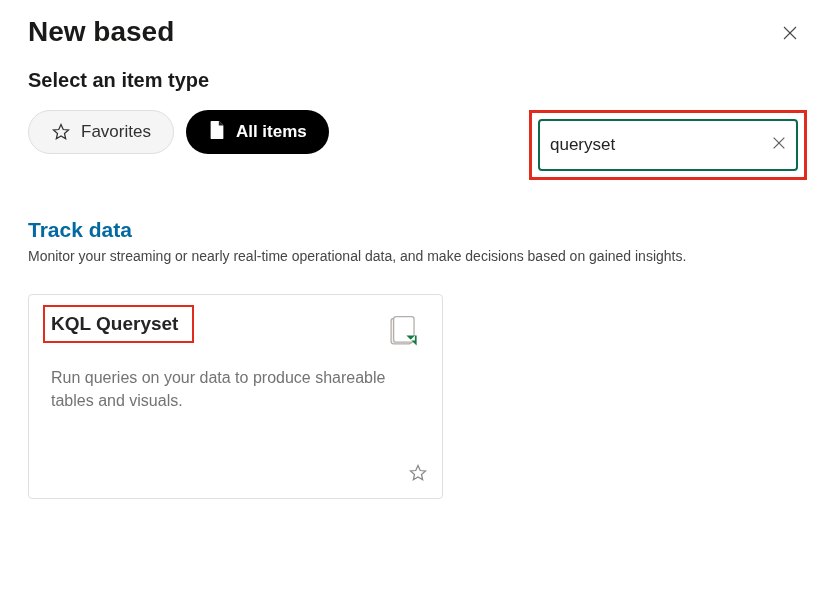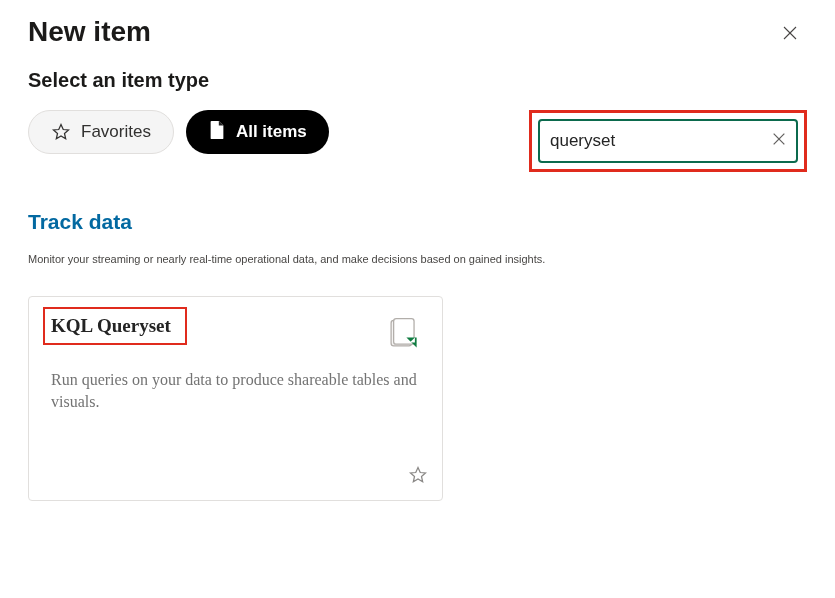--- a/index.html
+++ b/index.html
@@ -66,21 +66,21 @@
     .search-wrap {
       margin-left: auto;
       position: relative;
       padding: 6px;
       border: 3px solid #e02b1d;
     }
     .search-box {
       display: flex;
       align-items: center;
       width: 260px;
-      height: 44px;
+      height: 52px;
       border: 2px solid #0b6a4d;
       border-radius: 4px;
       padding: 0 10px;
       background: #fff;
     }
     .search-input {
       flex: 1;
       border: none;
       outline: none;
       font-size: 17px;
@@ -94,37 +94,36 @@
       background: none;
       border: none;
     }
     .section-title {
       font-size: 21px;
       font-weight: 600;
       margin-top: 38px;
       color: #0369a1;
     }
     .section-desc {
-      font-size: 11px;
+      font-size: 14px;
       color: #484644;
-      margin-top: 18px;
+      margin-top: 4px;
       line-height: 1.45;
       max-width: 760px;
     }
     .card {
       margin-top: 28px;
       width: 415px;
       height: 205px;
       border: 1px solid #e1dfdd;
       border-radius: 4px;
       padding: 18px 22px 14px 22px;
       position: relative;
       cursor: pointer;
       background: #fff;
-      font-family: Liberation Serif, serif;
     }
     .card-head {
       display: flex;
       align-items: flex-start;
       justify-content: space-between;
     }
     .card-title-wrap {
       display: inline-block;
       border: 2.5px solid #e02b1d;
       padding: 6px 14px 6px 6px;
@@ -154,21 +153,21 @@
     .kql-icon {
       display: inline-block;
       margin-top: 2px;
     }
     .icon-file { display:inline-block; }
   </style>
 </head>
 <body>
 
 <div class="header-row">
-  <h1 class="header-title">New item</h1>
+  <h1 class="header-title">New based</h1>
   <button class="close-x" aria-label="Close">
     <svg width="18" height="18" viewBox="0 0 24 24" fill="none" stroke="#484644" stroke-width="1.5">
         <line x1="4" y1="4" x2="20" y2="20"></line>
         <line x1="20" y1="4" x2="4" y2="20"></line>
       </svg>
   </button>
 </div>
 
 <div class="subtitle">Select an item type</div>
 

